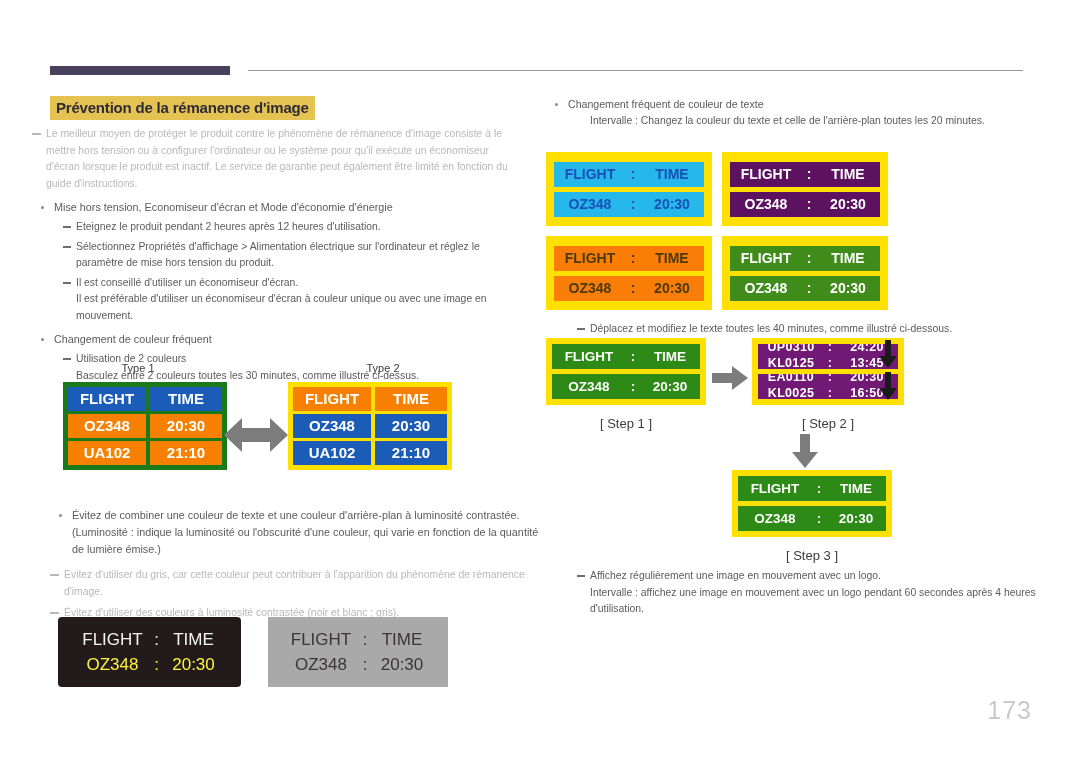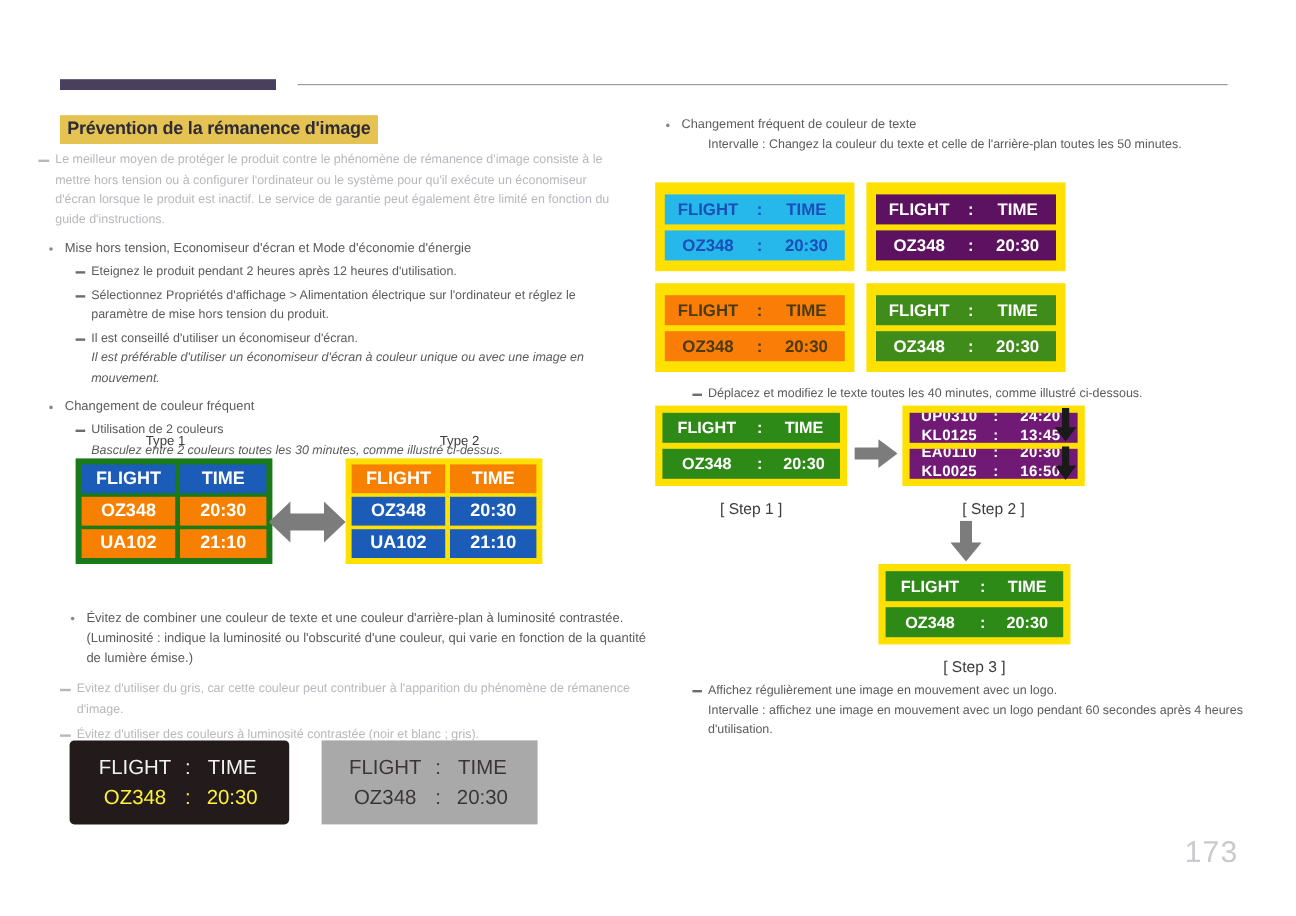--- a/index.html
+++ b/index.html
@@ -34,21 +34,21 @@
 
   
   .note{position:relative;padding-left:14px;font-size:10.4px;line-height:16.5px;color:#b9b7bd;margin-bottom:3px;}
   .note:before{content:"";position:absolute;left:0;top:7px;width:9px;height:2px;background:#b9b7bd;}
 
   .bullet{position:relative;padding-left:22px;font-size:10.8px;line-height:17px;color:#5b5b5b;margin-top:7px;}
   .bullet:before{content:"";position:absolute;left:9px;top:7px;width:3px;height:3px;border-radius:50%;background:#8a8a8a;}
 
   .dash{position:relative;padding-left:44px;font-size:10.4px;line-height:16.5px;color:#5b5b5b;margin-top:3px;}
   .dash:before{content:"";position:absolute;left:31px;top:7px;width:8px;height:2px;background:#6d6d6d;}
-  .sub{padding-left:44px;font-size:10.4px;line-height:16.5px;color:#5b5b5b;font-style:italic;}
+  .sub{padding-left:44px;font-size:10.4px;line-height:16.5px;color:#5b5b5b;}
 
   .r-bullet{position:relative;padding-left:22px;font-size:10.6px;line-height:17px;color:#5b5b5b;}
   .r-bullet:before{content:"";position:absolute;left:9px;top:7px;width:3px;height:3px;border-radius:50%;background:#8a8a8a;}
   .r-dash{position:relative;padding-left:44px;font-size:10.4px;line-height:16.5px;color:#5b5b5b;margin-top:3px;}
   .r-dash:before{content:"";position:absolute;left:31px;top:7px;width:8px;height:2px;background:#6d6d6d;}
   .r-sub{padding-left:44px;font-size:10.4px;line-height:16.5px;color:#5b5b5b;}
 
   
   .type-area{position:absolute;left:50px;top:362px;width:470px;height:125px;}
   .type-cap{position:absolute;font-size:11px;color:#3c3c3c;text-align:center;width:150px;}
@@ -209,21 +209,21 @@
     </div>
     <div class="brow r2">
       <span class="k">OZ348</span>
       <span class="sep">:</span>
       <span class="v">20:30</span>
     </div>
   </div>
 
   <div class="col-r">
     <div class="r-bullet">Changement fréquent de couleur de texte</div>
-    <div class="r-sub">Intervalle : Changez la couleur du texte et celle de l'arrière-plan toutes les 50 minutes.</div>
+    <div class="r-sub">Intervalle : Changez la couleur du texte et celle de l'arrière-plan toutes les 20 minutes.</div>
   </div>
 
   <div class="panels">
     <div class="panel" style="left:0;top:0;">
       <div class="p-line" style="background:#26b8ea;color:#1a4fb8;">
         <span class="k">FLIGHT</span>
         <span class="sep">:</span>
         <span class="v">TIME</span>
       </div>
       <div class="p-line" style="background:#26b8ea;color:#1a4fb8;">

